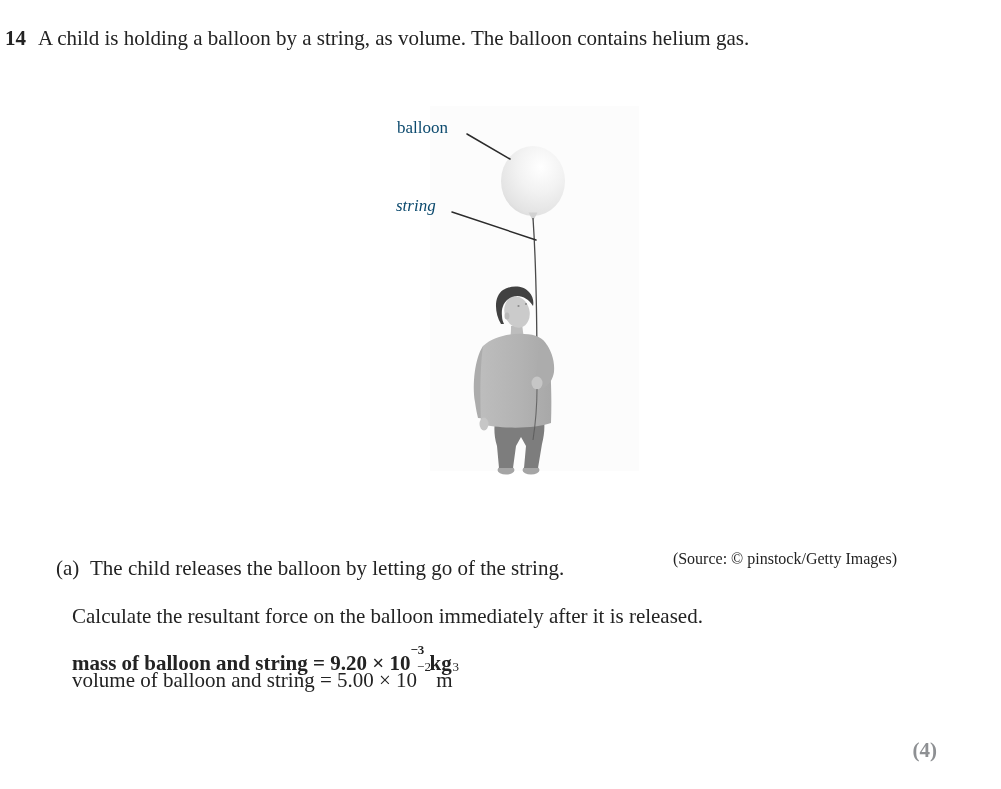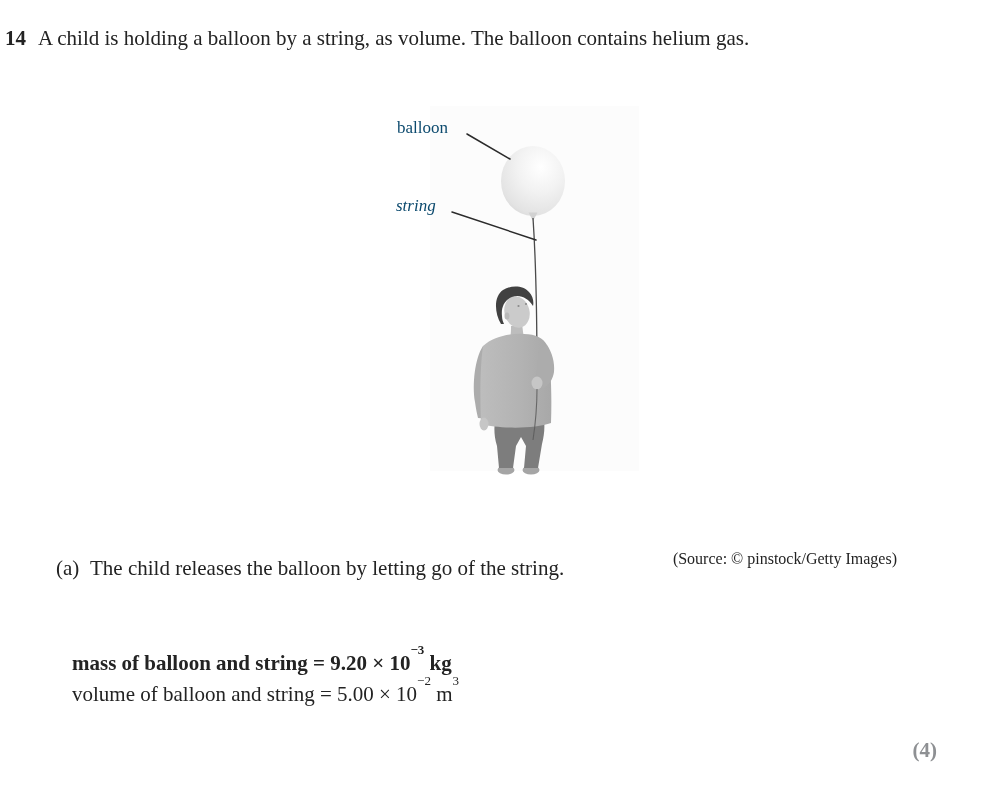--- a/index.html
+++ b/index.html
@@ -26,21 +26,21 @@
   .lbl-string  { left: 396px; top: 196px; font-style: italic; }
 
   .source-line { top: 507px; right: 104px; font-size: 16px; white-space: nowrap; margin-top: 43px; }
 
   .part-a-line { left: 56px; top: 556px; white-space: nowrap; }
   .pa-label { display: inline-block; width: 34px; }
   .instruction-line { left: 72px; top: 604px; white-space: nowrap; }
 
   .data-line { left: 72px; white-space: nowrap; }
   .dl-mass    { top: 651px; font-weight: bold; }
-  .dl-volume  { top: 682px; text-align: right; }
+  .dl-volume  { top: 668px; text-align: right; }
   .dl-density { top: 712px; }
   .data-line sup {
     font-size: 13px;
     line-height: 0;
     position: relative;
     top: -8px;
   }
 
   .marks {
     top: 738px; right: 64px;
@@ -114,20 +114,21 @@
   </svg>
 
   <span class="abs fig-label lbl-balloon">balloon</span>
   <span class="abs fig-label lbl-string">string</span>
 
   <div class="abs source-line">(Source: © pinstock/Getty Images)</div>
 
   <div class="abs part-a-line">
     <span class="pa-label">(a)</span><span>The child releases the balloon by letting go of the string.</span>
   </div>
+  <div class="abs instruction-line">Calculate the resultant force on the balloon immediately after it is released.</div>
 
   <div class="abs data-line dl-mass">
     <span>mass of balloon and string = 9.20 × 10</span><sup>−3</sup><span> kg</span>
   </div>
   <div class="abs data-line dl-volume">
     <span>volume of balloon and string = 5.00 × 10</span><sup>−2</sup><span> m</span><sup>3</sup>
   </div>
 
   <div class="abs marks">(4)</div>
 

